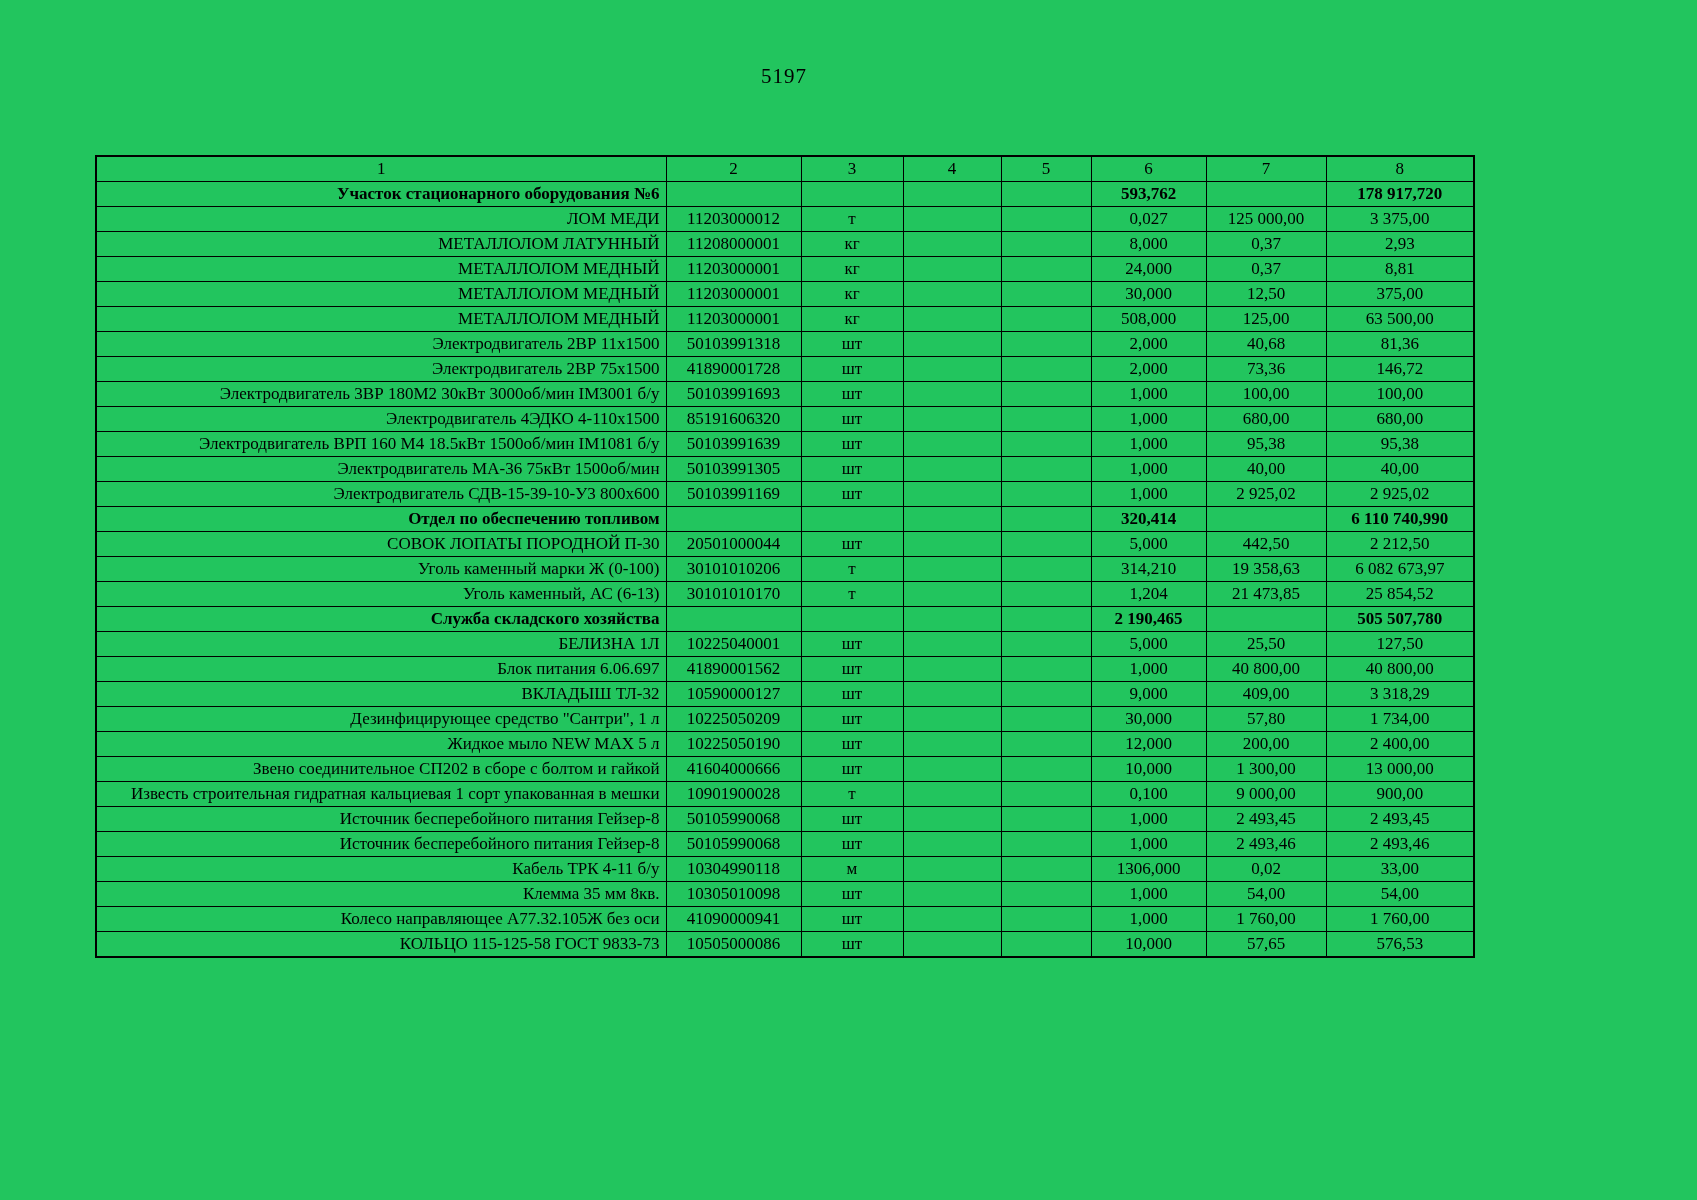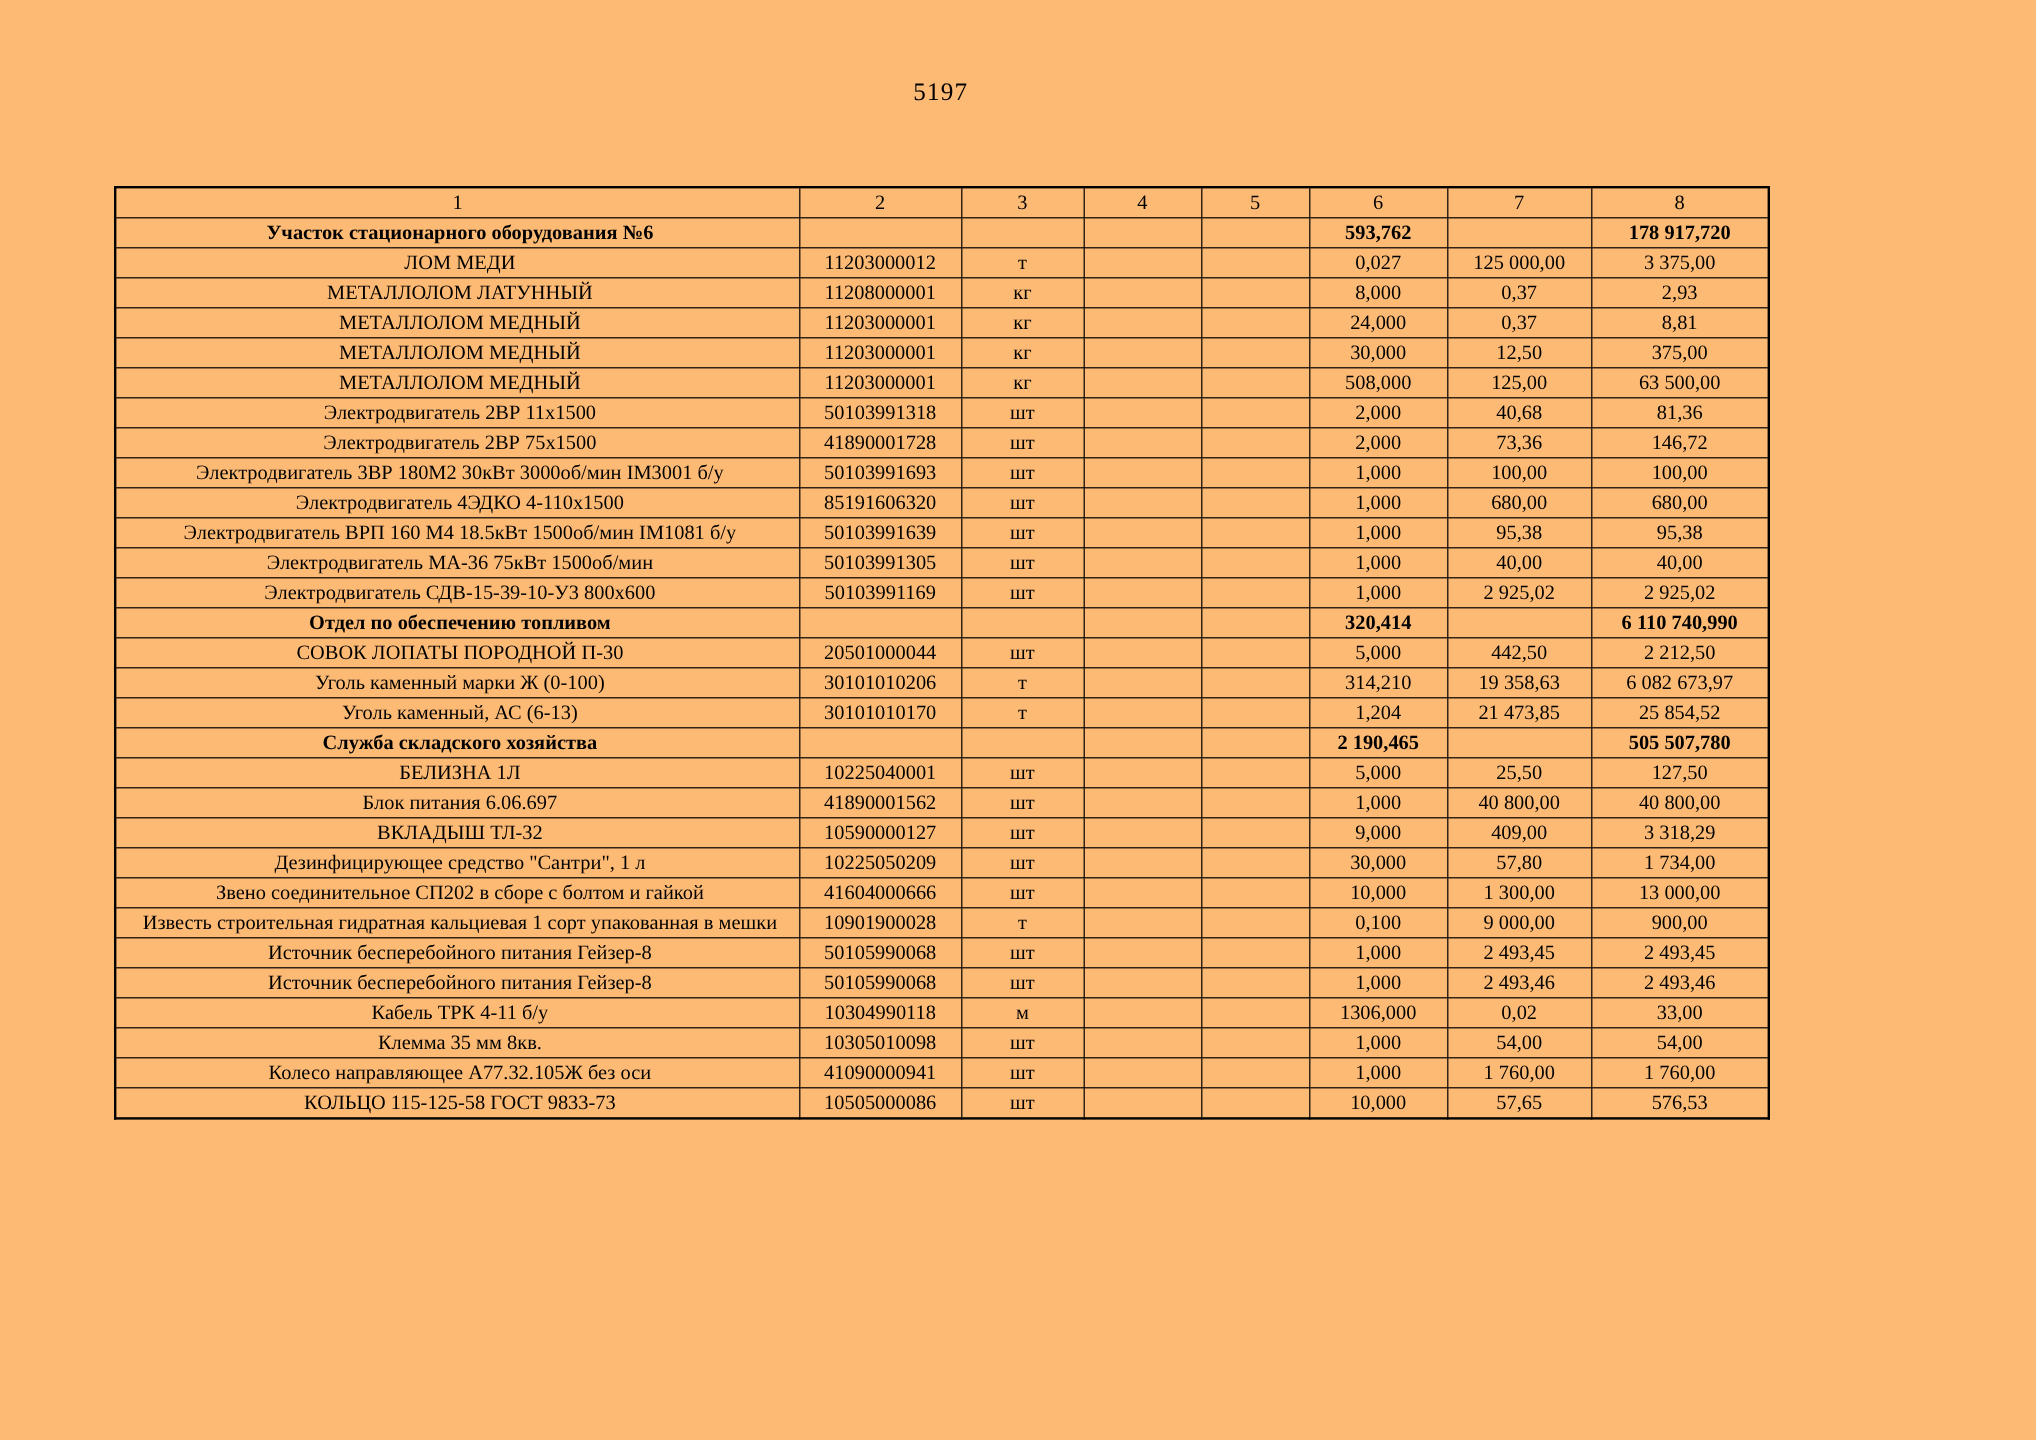--- a/index.html
+++ b/index.html
@@ -5,21 +5,21 @@
   * { margin: 0; padding: 0; box-sizing: border-box; }
   html, body {
     background: #ffffff;
     font-family: "Liberation Serif", "DejaVu Serif", serif;
     color: #000000;
   }
   .page {
     position: relative;
     width: 1697px;
     height: 1200px;
-    background: #fdba74;
+    background: #22c55e;
     overflow: hidden;
   }
   .page-number {
     position: absolute;
     top: 64px;
     left: 95px;
     width: 1378px;
     text-align: center;
     font-size: 21px;
     letter-spacing: 1px;
@@ -48,21 +48,21 @@
     line-height: 21px;
     text-align: center;
     vertical-align: top;
     overflow: hidden;
     white-space: nowrap;
   }
   table.inv th {
     font-weight: normal;
   }
   table.inv td.name-col {
-    text-align: center;
+    text-align: right;
     padding-left: 10px;
     white-space: normal;
     margin-left: 26px;
   }
   table.inv tr.section td {
     font-weight: bold;
   }
 </style>
 </head>
 <body>
@@ -307,20 +307,30 @@
           <td class="name-col">Дезинфицирующее средство "Сантри", 1 л</td>
           <td>10225050209</td>
           <td>шт</td>
           <td></td>
           <td></td>
           <td>30,000</td>
           <td>57,80</td>
           <td>1 734,00</td>
         </tr>
         <tr>
+          <td class="name-col">Жидкое мыло NEW MAX 5 л</td>
+          <td>10225050190</td>
+          <td>шт</td>
+          <td></td>
+          <td></td>
+          <td>12,000</td>
+          <td>200,00</td>
+          <td>2 400,00</td>
+        </tr>
+        <tr>
           <td class="name-col">Звено соединительное СП202 в сборе с болтом и гайкой</td>
           <td>41604000666</td>
           <td>шт</td>
           <td></td>
           <td></td>
           <td>10,000</td>
           <td>1 300,00</td>
           <td>13 000,00</td>
         </tr>
         <tr>

